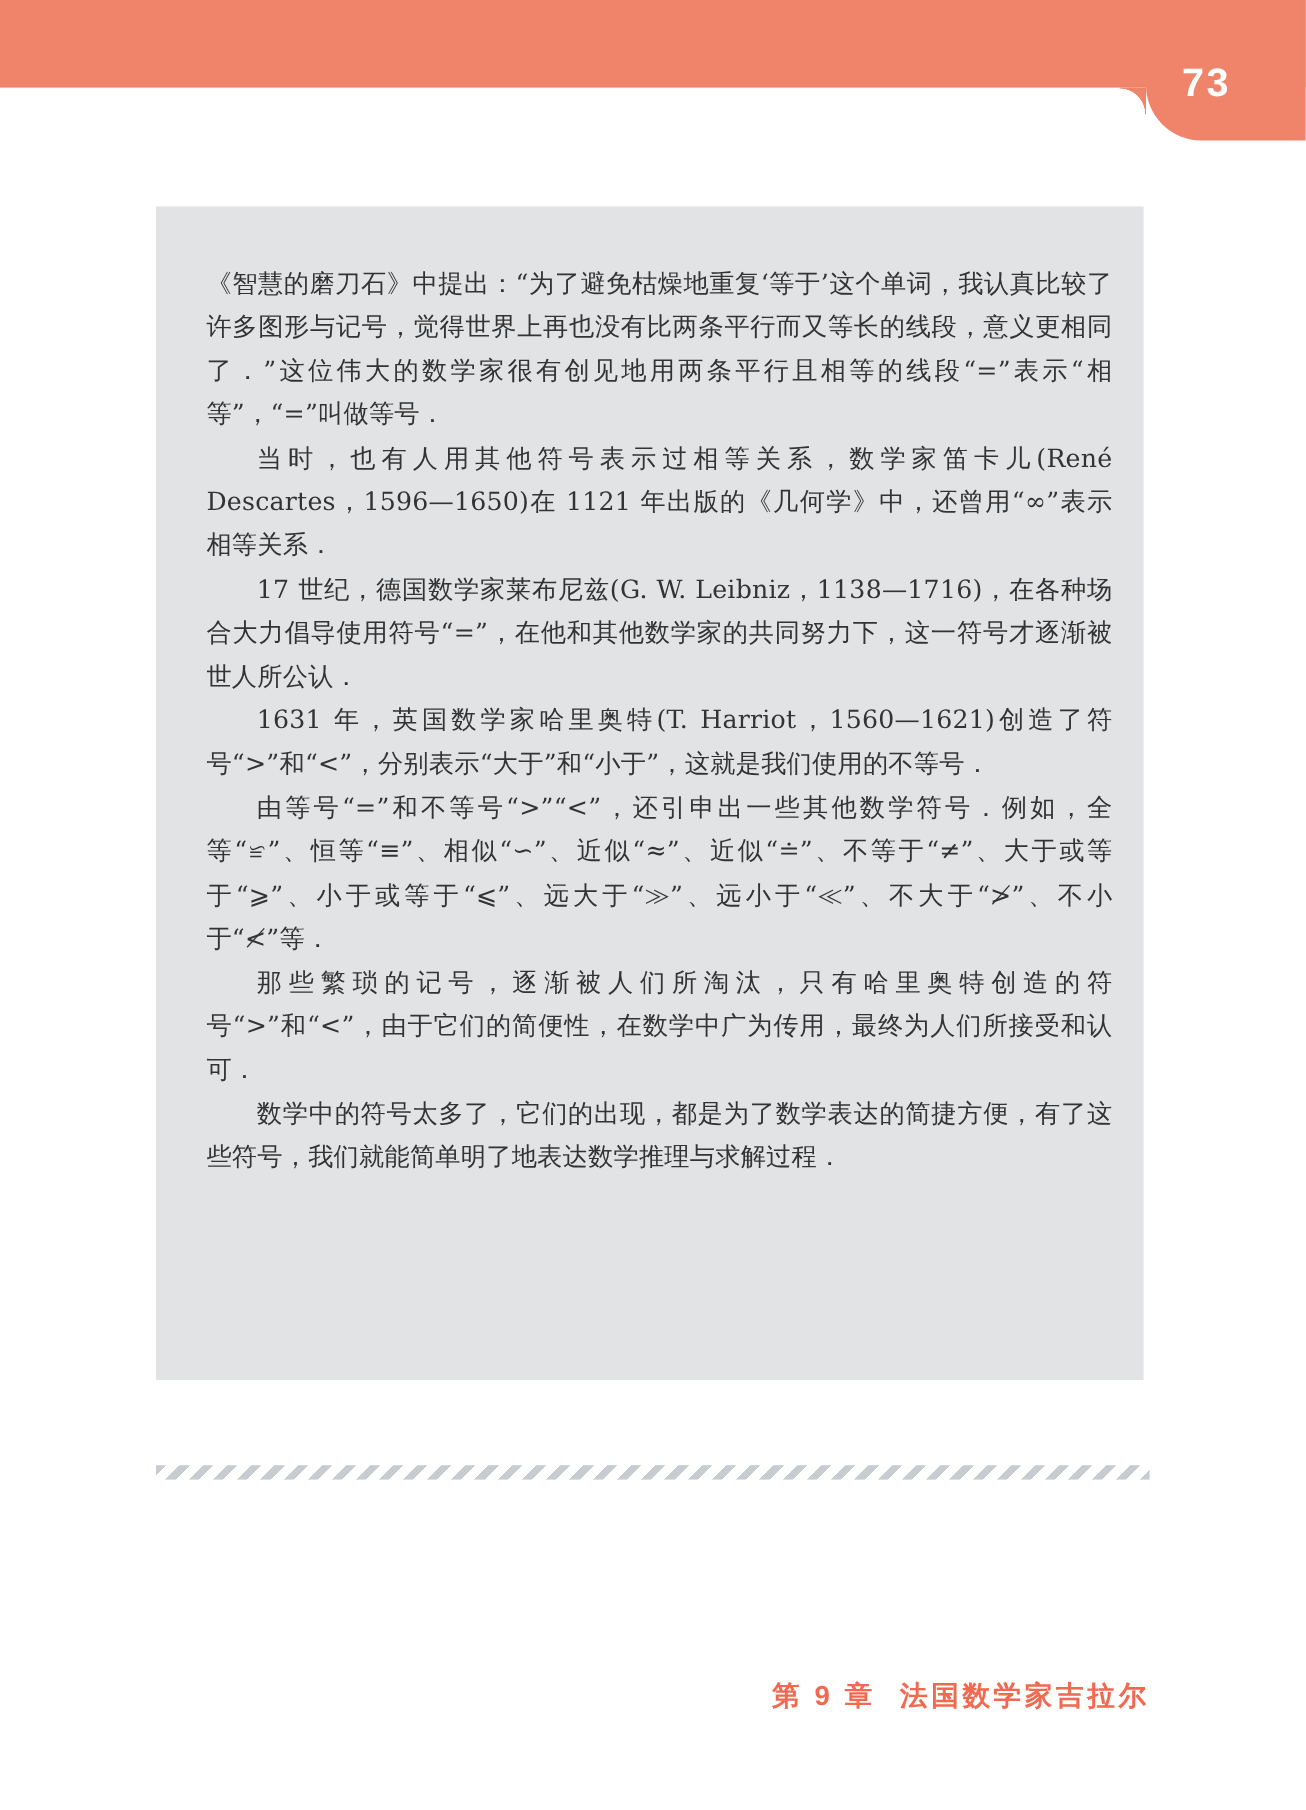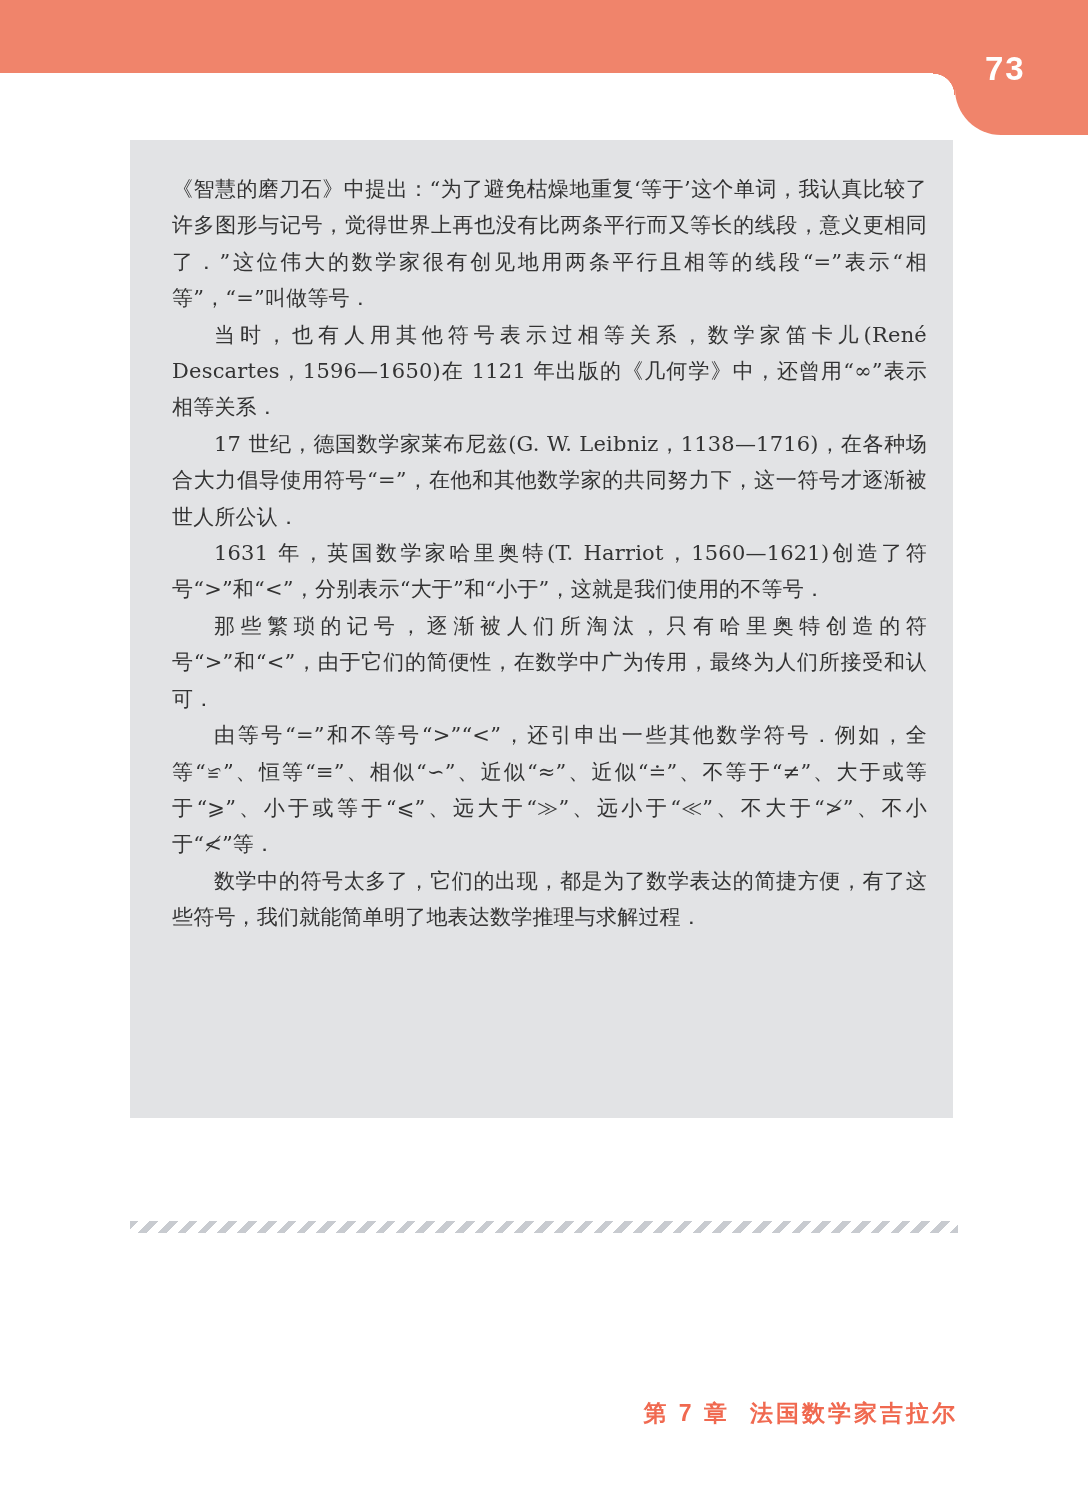--- a/index.html
+++ b/index.html
@@ -20,21 +20,21 @@
     height: 73px;
     background: var(--header-color, #F0846B);
   }
 
   
   .page-tab {
     position: absolute;
     top: 0;
     right: 0;
     width: 133px;
-    height: 135px;
+    height: 117px;
     background: var(--header-color, #F0846B);
     border-bottom-left-radius: 46px;
   }
   .page-tab::before {       
     content: "";
     position: absolute;
     left: -22px;
     top: 73px;
     width: 22px;
     height: 22px;
@@ -48,26 +48,26 @@
     font-family: "Liberation Sans", sans-serif;
     font-weight: 700;
     font-size: 33px;
     letter-spacing: 2px;
   }
 
   
   .card {
     position: absolute;
     left: 130px;
-    top: 140px;
+    top: 172px;
     width: 823px;
     height: 978px;
     background: var(--card-background, #E2E3E5);
     box-sizing: border-box;
-    padding: 31px 26px 28px 42px;
+    padding: 46px 26px 28px 42px;
   }
   .card p {
     margin: 0;
     font-size: 21px;
     line-height: 36.4px;
     text-align: justify;
     color: var(--body-text-color, #333333);
     text-indent: 2em;
     letter-spacing: 0.2px;
   }
@@ -109,23 +109,23 @@
 
 <div class="page-tab">
   <span class="page-number">73</span>
 </div>
 
 <div class="card">
   <p class="no-indent">《智慧的磨刀石》中提出：“为了避免枯燥地重复‘等于’这个单词，我认真比较了许多图形与记号，觉得世界上再也没有比两条平行而又等长的线段，意义更相同了．”这位伟大的数学家很有创见地用两条平行且相等的线段“=”表示“相等”，“=”叫做等号．</p>
   <p>当时，也有人用其他符号表示过相等关系，数学家笛卡儿(René Descartes，1596—1650)在 1121 年出版的《几何学》中，还曾用“∞”表示相等关系．</p>
   <p>17 世纪，德国数学家莱布尼兹(G. W. Leibniz，1138—1716)，在各种场合大力倡导使用符号“=”，在他和其他数学家的共同努力下，这一符号才逐渐被世人所公认．</p>
   <p>1631 年，英国数学家哈里奥特(T. Harriot，1560—1621)创造了符号“&gt;”和“&lt;”，分别表示“大于”和“小于”，这就是我们使用的不等号．</p>
+  <p>由等号“=”和不等号“&gt;”“&lt;”，还引申出一些其他数学符号．例如，全等“≌”、恒等“≡”、相似“∽”、近似“≈”、近似“≐”、不等于“≠”、大于或等于“⩾”、小于或等于“⩽”、远大于“≫”、远小于“≪”、不大于“≯”、不小于“≮”等．</p>
   <p>那些繁琐的记号，逐渐被人们所淘汰，只有哈里奥特创造的符号“&gt;”和“&lt;”，由于它们的简便性，在数学中广为传用，最终为人们所接受和认可．</p>
-  <p>由等号“=”和不等号“&gt;”“&lt;”，还引申出一些其他数学符号．例如，全等“≌”、恒等“≡”、相似“∽”、近似“≈”、近似“≐”、不等于“≠”、大于或等于“⩾”、小于或等于“⩽”、远大于“≫”、远小于“≪”、不大于“≯”、不小于“≮”等．</p>
   <p>数学中的符号太多了，它们的出现，都是为了数学表达的简捷方便，有了这些符号，我们就能简单明了地表达数学推理与求解过程．</p>
 </div>
 
 <div class="stripe-band"></div>
 
 <div class="footer">
-  <span>第 7 章</span>
+  <span>第 9 章</span>
   <span>法国数学家吉拉尔</span>
 </div>
 
 </body></html>

